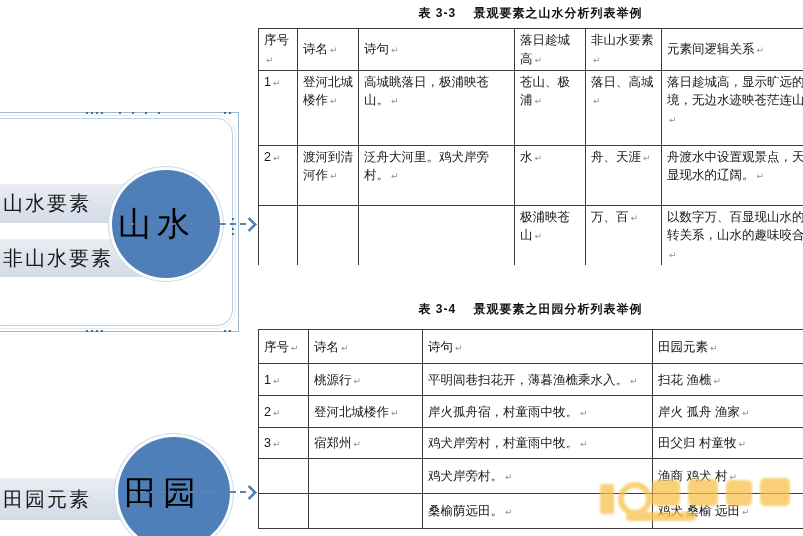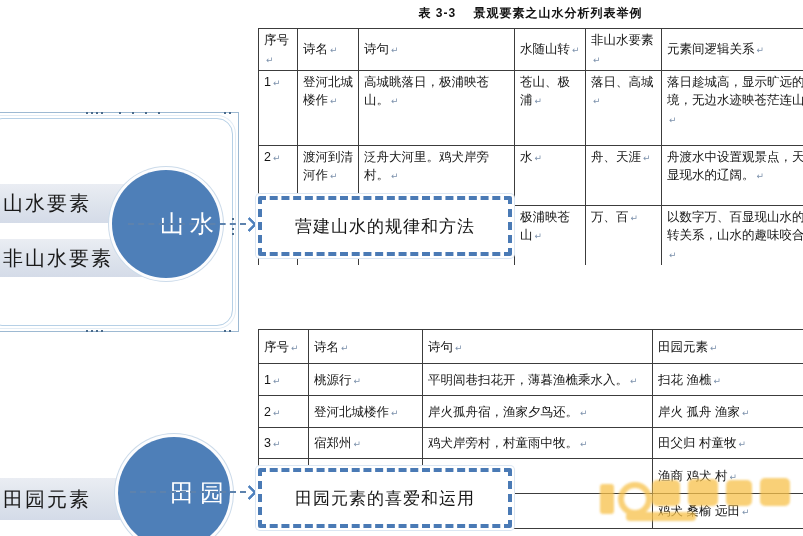--- a/index.html
+++ b/index.html
@@ -43,22 +43,22 @@
   .dot{width:2px;height:2px;background:#4a6b8c;}
   .label-bar{
     position:absolute;left:0;height:47px;width:150px;
     background:linear-gradient(180deg,#eaedf3 0%,#dde3ec 55%,#d4dbe8 100%);
     display:flex;align-items:center;z-index:1;
     font-size:20px;color:#1a1a1a;padding-left:3px;letter-spacing:2px;
   }
   .circle{
     position:absolute;border-radius:50%;background:#4e7fb8;z-index:2;
     box-shadow:0 0 0 3px rgba(255,255,255,.95),0 0 0 4px #ccdbea;
-    display:flex;align-items:center;justify-content:flex-end;
-    color:#ffffff;font-size:24px;letter-spacing:6px;text-indent:6px;
+    display:flex;align-items:center;justify-content:flex-start;
+    color:#000000;font-size:33px;letter-spacing:6px;text-indent:6px;
   }
   .dash-line{position:absolute;height:0;border-top:2px dashed #5d82ad;z-index:3;}
   .arrow-head{
     position:absolute;width:8px;height:8px;z-index:3;
     border-top:3px solid #4f81bd;border-right:3px solid #4f81bd;
     transform:rotate(45deg);border-radius:1px;
   }
   .callout{
     position:absolute;left:258px;width:246px;background:#ffffff;z-index:5;
     border:4px dashed #4a7ab5;border-radius:2px;
@@ -86,21 +86,21 @@
         <col style="width:156px">
       <col style="width:71px">
         <col style="width:76px">
         <col style="width:160px">
     </colgroup>
     <tbody>
         <tr class="hdr" style="height:34px">
       <td><span class="pm">序号</span></td>
       <td><span class="pm">诗名</span></td>
       <td><span class="pm">诗句</span></td>
-      <td><span class="pm">水随山转</span></td>
+      <td><span class="pm">落日趁城高</span></td>
       <td><span class="pm">非山水要素</span></td>
       <td><span class="pm">元素间逻辑关系</span></td>
     </tr>
     <tr style="height:75px">
       <td><span class="pm">1</span></td>
       <td><span class="pm">登河北城楼作</span></td>
       <td><span class="pm">高城眺落日，极浦映苍山。</span></td>
       <td><span class="pm">苍山、极浦</span></td>
       <td><span class="pm">落日、高城</span></td>
       <td><span class="pm">落日趁城高，显示旷远的意境，无边水迹映苍茫连山。</span></td>
@@ -117,20 +117,21 @@
       <td><span></span></td>
       <td><span></span></td>
       <td><span></span></td>
       <td><span class="pm">极浦映苍山</span></td>
       <td><span class="pm">万、百</span></td>
       <td><span class="pm">以数字万、百显现山水的环转关系，山水的趣味咬合。</span></td>
     </tr>
   </tbody>
     </table>
 
+  <div class="tbl-title" style="top:301px">表 3-4　 景观要素之田园分析列表举例</div>
 
   <table class="doc" id="t2" style="left:258px;top:329px;width:564px">
     <colgroup>
       <col style="width:50px">
         <col style="width:114px">
         <col style="width:230px">
         <col style="width:170px">
     </colgroup>
     <tbody>
         <tr class="hdr" style="height:34px">
@@ -141,21 +142,21 @@
     </tr>
     <tr class="mid" style="height:32px">
       <td><span class="pm">1</span></td>
       <td><span class="pm">桃源行</span></td>
       <td><span class="pm">平明闾巷扫花开，薄暮渔樵乘水入。</span></td>
       <td><span class="pm">扫花 渔樵</span></td>
     </tr>
     <tr class="mid" style="height:32px">
       <td><span class="pm">2</span></td>
       <td><span class="pm">登河北城楼作</span></td>
-      <td><span class="pm">岸火孤舟宿，渔家夕鸟还。</span></td>
+      <td><span class="pm">岸火孤舟宿，村童雨中牧。</span></td>
       <td><span class="pm">岸火 孤舟 渔家</span></td>
     </tr>
     <tr class="mid" style="height:31px">
       <td><span class="pm">3</span></td>
       <td><span class="pm">宿郑州</span></td>
       <td><span class="pm">鸡犬岸旁村，村童雨中牧。</span></td>
       <td><span class="pm">田父归 村童牧</span></td>
     </tr>
     <tr class="mid" style="height:35px">
       <td><span></span></td>
@@ -216,38 +217,32 @@
     <span>非山水要素</span>
   </div>
 
   <div class="circle" style="left:112px;top:170px;width:108px;height:108px">
     <span>山水</span>
   </div>
 
   <div class="dash-line" style="left:128px;top:223px;width:118px"></div>
   <div class="arrow-head" style="left:244px;top:219px"></div>
 
-  <div class="callout" style="top:196px;height:52px">
-    <span>营建山水的规律和方法</span>
-  </div>
 
   <div class="label-bar" style="top:478px;height:42px">
     <span>田园元素</span>
   </div>
 
   <div class="circle" style="left:118px;top:437px;width:112px;height:112px">
     <span>田园</span>
   </div>
 
   <div class="dash-line" style="left:130px;top:491px;width:116px"></div>
   <div class="arrow-head" style="left:244px;top:487px"></div>
 
-  <div class="callout" style="top:468px;height:52px">
-    <span>田园元素的喜爱和运用</span>
-  </div>
 
   <div class="watermark">
     <div class="wm" style="left:8px;top:18px;width:14px;height:30px;border-radius:3px"></div>
     <div class="wm ring" style="left:26px;top:16px;width:22px;height:22px"></div>
     <div class="wm" style="left:60px;top:14px;width:28px;height:26px;border-radius:5px"></div>
     <div class="wm" style="left:96px;top:13px;width:30px;height:27px;border-radius:5px"></div>
     <div class="wm" style="left:134px;top:14px;width:26px;height:26px;border-radius:5px"></div>
     <div class="wm" style="left:168px;top:12px;width:30px;height:28px;border-radius:5px"></div>
     <div class="wm" style="left:34px;top:46px;width:70px;height:9px;border-radius:4px"></div>
   </div>

